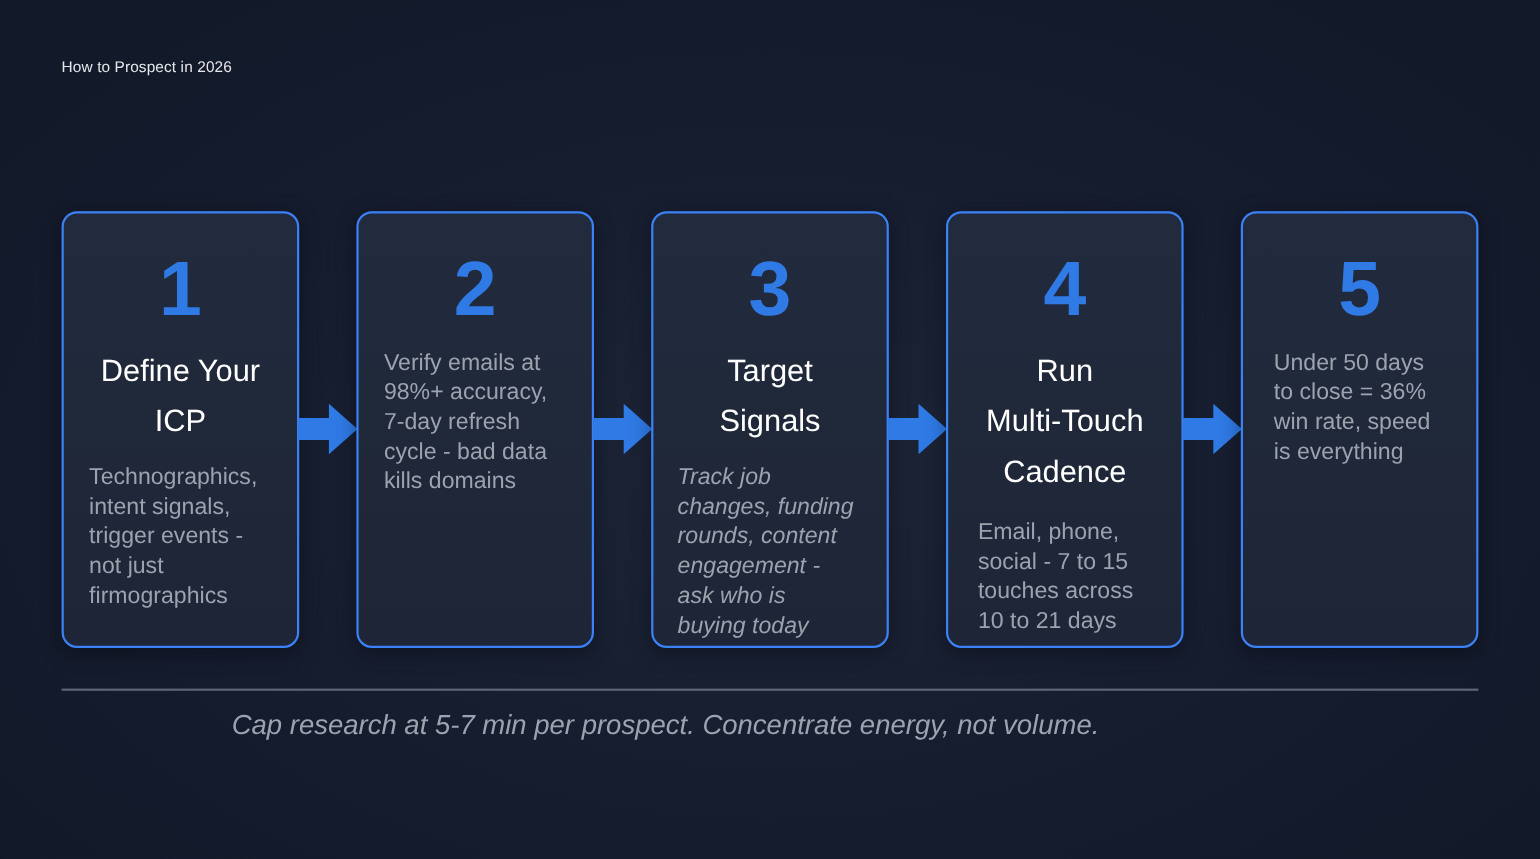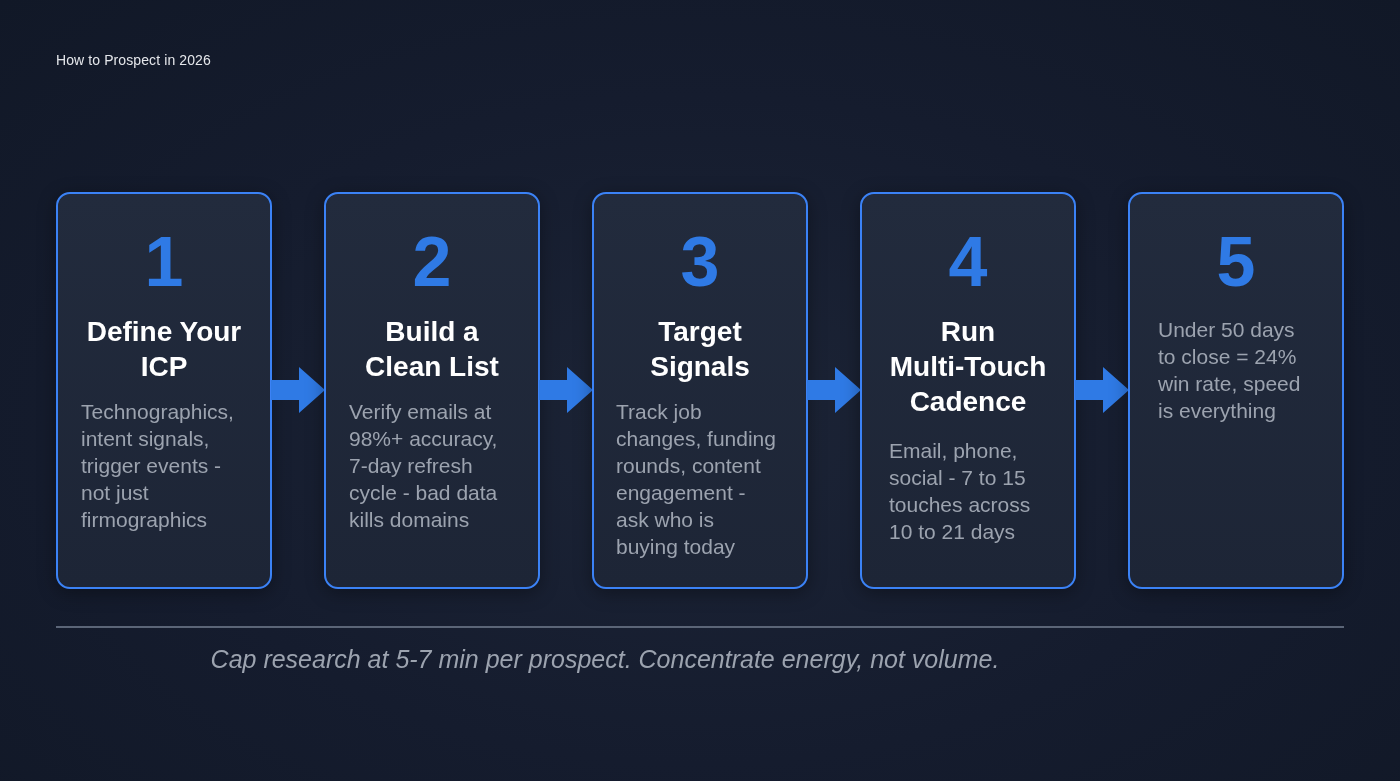--- a/index.html
+++ b/index.html
@@ -41,39 +41,39 @@
     margin-top: 28px;
     font-size: 70px;
     font-weight: 700;
     line-height: 80px;
     color: #2f7ae5;
   }
   .card .title {
     display: block;
     margin-top: 12px;
     font-size: 28px;
-    font-weight: 700;
-    line-height: 35px;
+    font-weight: 400;
+    line-height: 46px;
     color: #ffffff;
     white-space: pre-line;
     padding: 0 6px;
   }
   .card .desc {
     display: block;
     text-align: left;
     margin-top: 14px;
     padding: 0 16px 0 23px;
     font-size: 21px;
     line-height: 27px;
     color: #9ca3af;
     white-space: pre-line;
   }
   .card.c4 .desc { margin-top: 18px; padding-left: 27px; }
   .card.c5 .desc { padding-left: 28px; }
-  .card.c3 .desc { padding-left: 22px; }
+  .card.c3 .desc { padding-left: 22px; font-style: italic; }
   .arrow {
     position: absolute;
     top: 175px;
     width: 54px;
     height: 46px;
   }
   .divider {
     position: absolute;
     left: 56px;
     top: 626px;
@@ -109,22 +109,20 @@
 not just
 firmographics</span>
   </div>
 
   <svg class="arrow" style="left:215px;" viewBox="0 0 54 46">
     <polygon points="0,13 28,13 28,0 54,23 28,46 28,33 0,33" fill="#2f7ae5"></polygon>
   </svg>
 
   <div class="card c2" style="left:268px;">
     <span class="num">2</span>
-    <span class="title">Build a
-Clean List</span>
     <span class="desc">Verify emails at
 98%+ accuracy,
 7-day refresh
 cycle - bad data
 kills domains</span>
   </div>
 
   <svg class="arrow" style="left:483px;" viewBox="0 0 54 46">
     <polygon points="0,13 28,13 28,0 54,23 28,46 28,33 0,33" fill="#2f7ae5"></polygon>
   </svg>
@@ -156,21 +154,21 @@
 10 to 21 days</span>
   </div>
 
   <svg class="arrow" style="left:1019px;" viewBox="0 0 54 46">
     <polygon points="0,13 28,13 28,0 54,23 28,46 28,33 0,33" fill="#2f7ae5"></polygon>
   </svg>
 
   <div class="card c5" style="left:1072px;">
     <span class="num">5</span>
     <span class="desc">Under 50 days
-to close = 24%
+to close = 36%
 win rate, speed
 is everything</span>
   </div>
 
 </div>
 
 <div class="divider"></div>
 
 <div class="footer">Cap research at 5-7 min per prospect. Concentrate energy, not volume.</div>
 

